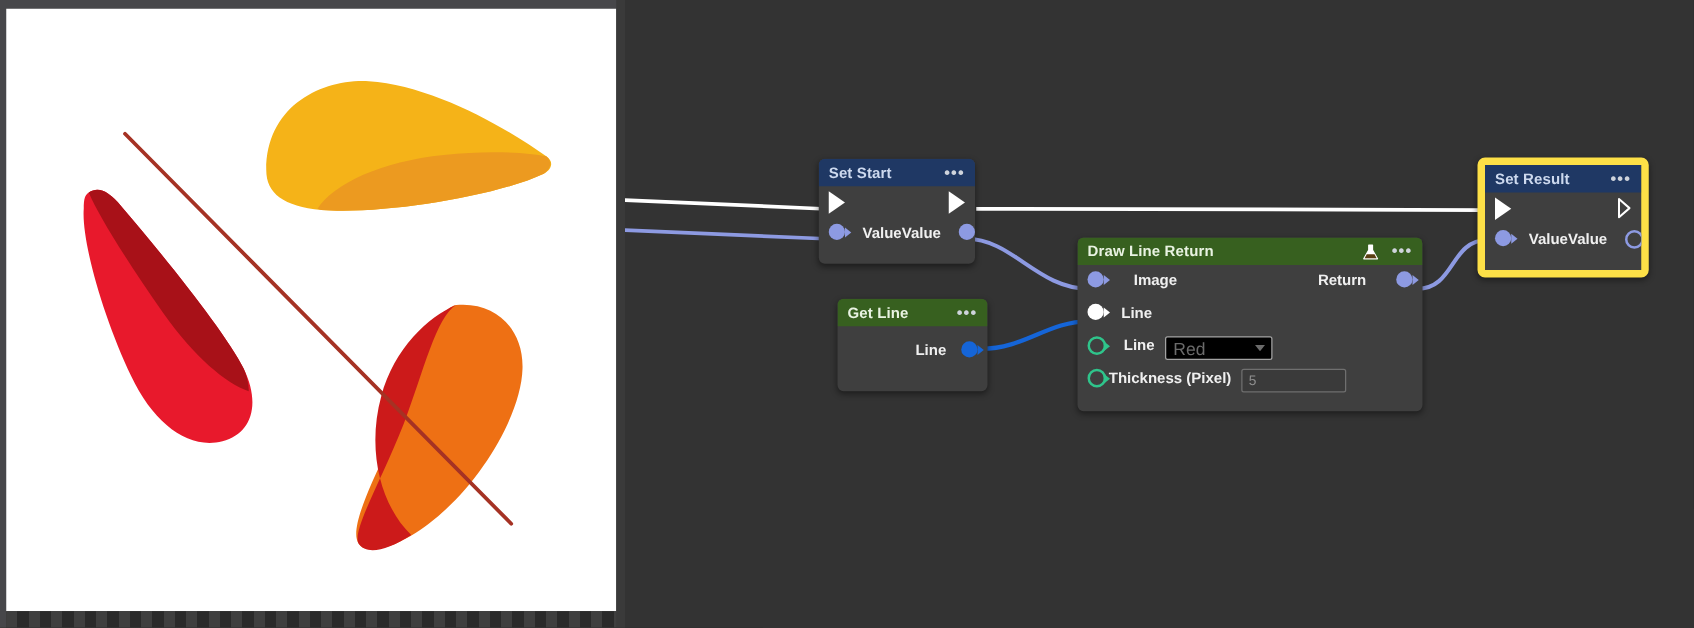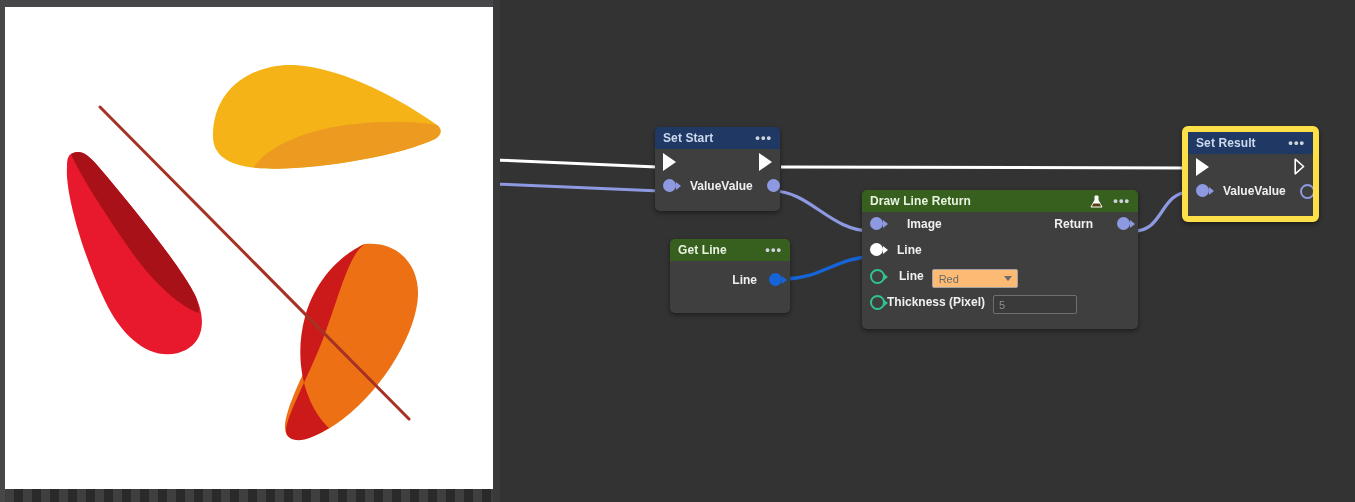--- a/index.html
+++ b/index.html
@@ -108,23 +108,23 @@
   .pin-tail{
     position:absolute;right:-5px;top:50%;transform:translateY(-50%);
     width:0;height:0;border-left:5px solid #8d9ae2;
     border-top:4px solid transparent;border-bottom:4px solid transparent;
   }
   .pin-tail.white{border-left-color:#ffffff;}
   .pin-tail.green{border-left-color:#2fc48b;}
 
   
   .dropdown{
-    height:17px;background:#fdba74;border:1px solid #a2a2a2;border-radius:2px;
+    height:17px;background:#000000;border:1px solid #a2a2a2;border-radius:2px;
     display:flex;align-items:center;padding:0 2px 0 6px;
-    font-size:11px;color:#6b6b6b;
+    font-size:14px;color:#6b6b6b;
   }
   .dropdown .dd-text{flex:1;white-space:nowrap;}
   .dropdown .caret{
     width:0;height:0;margin-left:6px;margin-right:3px;
     border-left:4px solid transparent;border-right:4px solid transparent;
     border-top:5px solid #6b6b6b;
   }
   .textfield{
     height:17px;background:#3a3a3a;border:1px solid #6f6f6f;border-radius:2px;
     display:flex;align-items:center;padding:0 5px;

